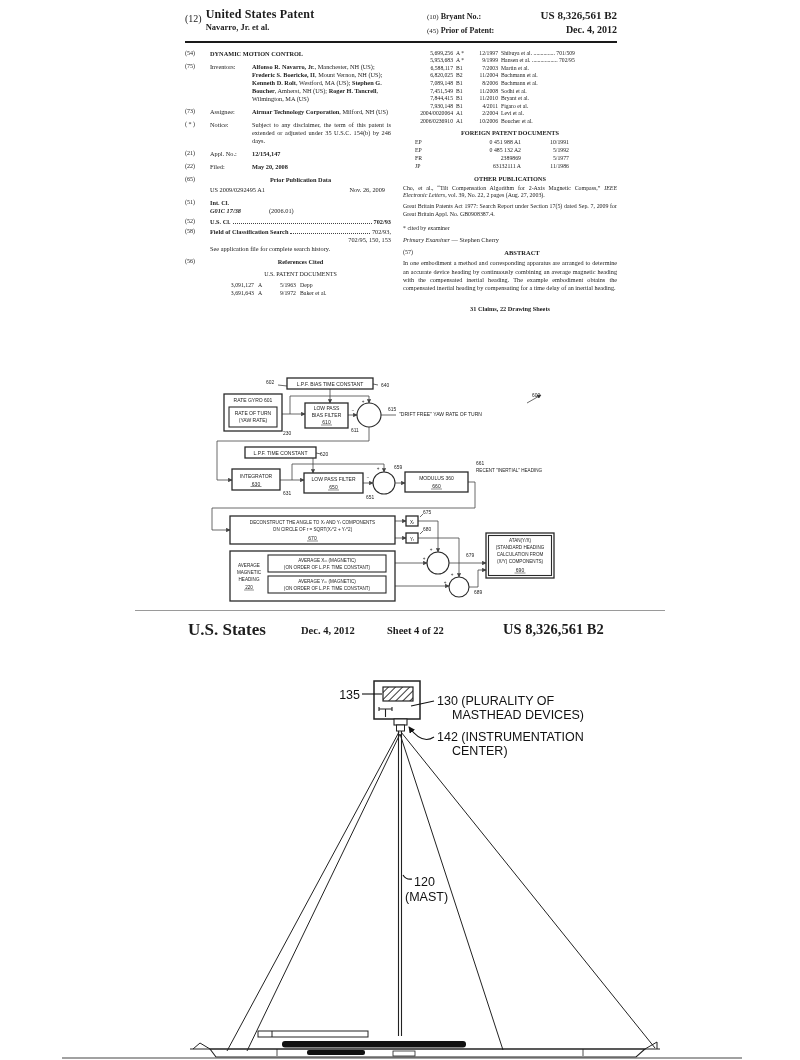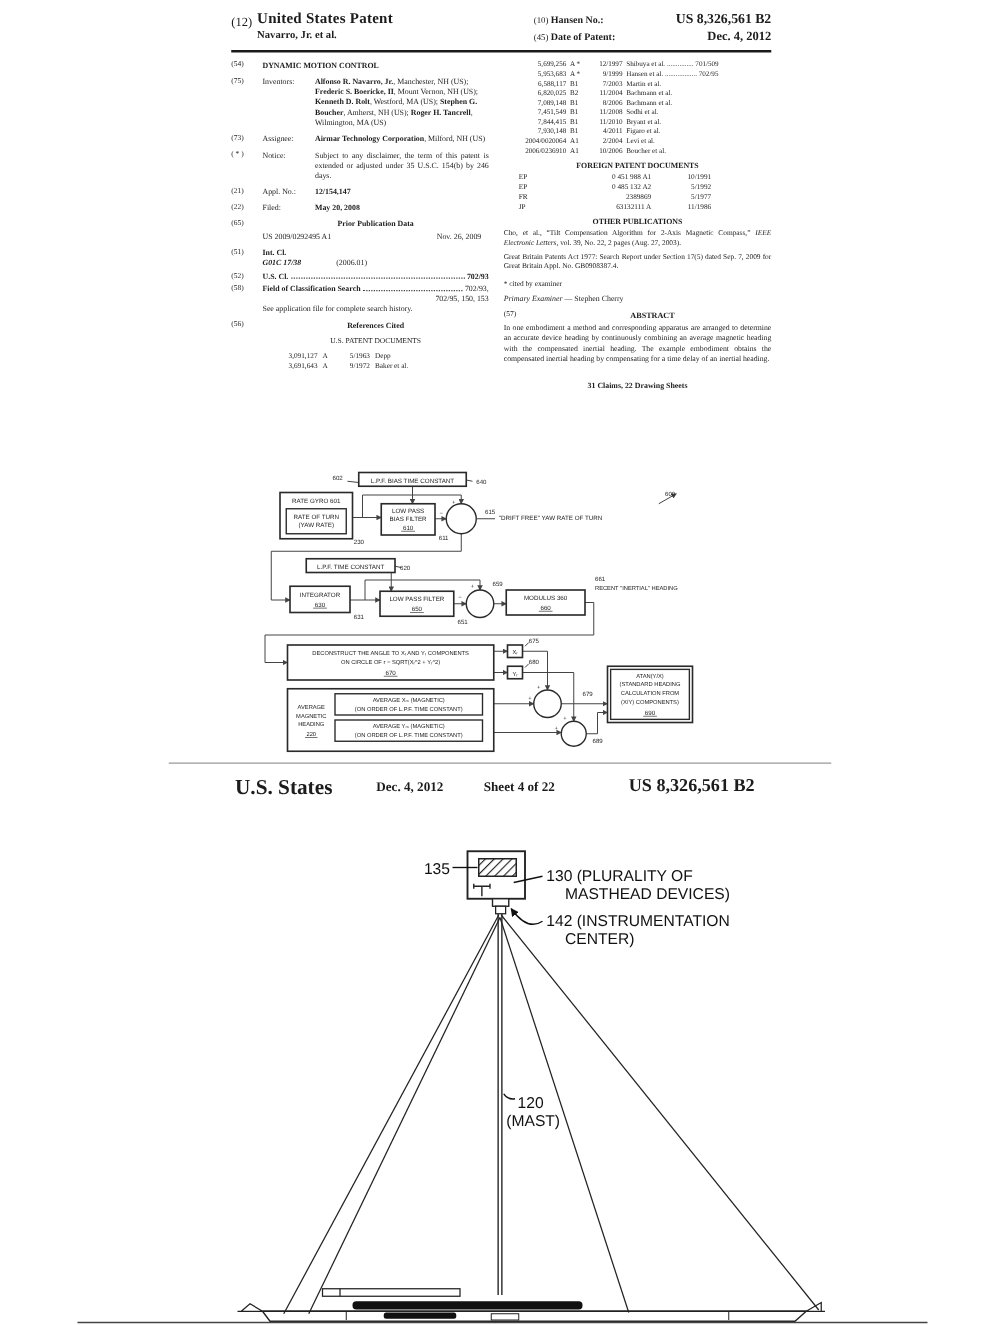--- a/index.html
+++ b/index.html
@@ -77,25 +77,25 @@
   <div class="hdr">
     <div class="hdr-left">
       <span class="hdr-code">(12)</span>
       <div>
         <div class="hdr-title">United States Patent</div>
         <div class="hdr-auth">Navarro, Jr. et al.</div>
       </div>
     </div>
     <div class="hdr-right">
       <div class="hdr-row">
-        <span class="hdr-lbl"><span class="c">(10)</span> <span>Hansen No.:</span></span>
+        <span class="hdr-lbl"><span class="c">(10)</span> <span>Bryant No.:</span></span>
         <span class="hdr-val">US 8,326,561 B2</span>
       </div>
       <div class="hdr-row">
-        <span class="hdr-lbl"><span class="c">(45)</span> <span>Date of Patent:</span></span>
+        <span class="hdr-lbl"><span class="c">(45)</span> <span>Prior of Patent:</span></span>
         <span class="hdr-val2">Dec. 4, 2012</span>
       </div>
     </div>
   </div>
 
   <div class="cols">
 
     <div class="colL">
 
       <div class="fld">

